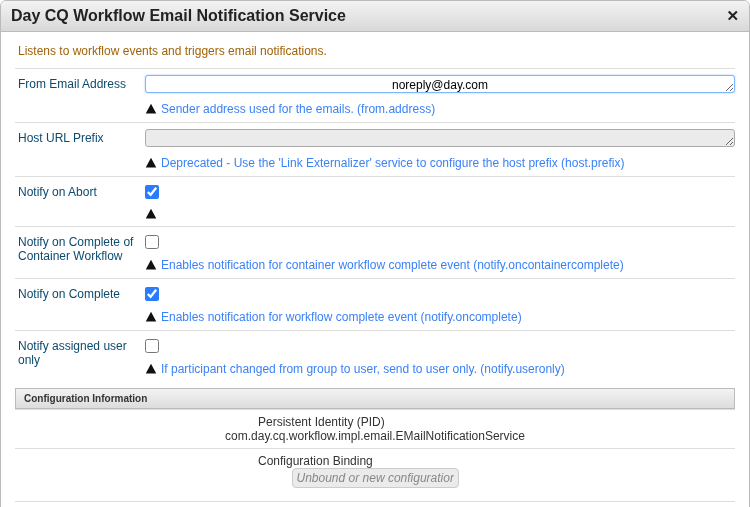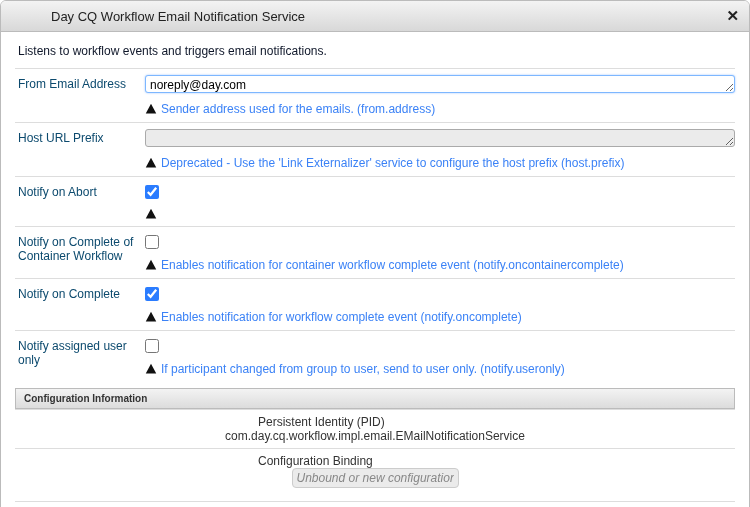--- a/index.html
+++ b/index.html
@@ -19,37 +19,36 @@
   }
   .titlebar {
     background: linear-gradient(#f3f3f3, #d8d8d8);
     border-bottom: 1px solid #bbb;
     padding: 6px 10px;
     display: flex;
     align-items: center;
     justify-content: space-between;
   }
   .titlebar-title {
-    font-weight: normal;
-    font-size: 13px;
+    font-weight: bold;
+    font-size: 16px;
     color: #222;
-    margin-left: 40px;
   }
   .close-x {
     font-weight: bold;
     font-size: 15px;
     cursor: pointer;
     color: #222;
   }
   .content {
     padding: 10px 14px 14px 14px;
   }
   .desc {
     margin: 2px 0 10px 3px;
-    color: #0f172a;
+    color: #a16207;
   }
   .form-row {
     display: flex;
     align-items: flex-start;
     padding: 6px 0;
     border-top: 1px solid #ddd;
   }
   .form-row:first-of-type {
     border-top: 1px solid #ddd;
   }
@@ -72,20 +71,21 @@
     border-radius: 3px;
     background: #fff;
     resize: both;
     min-height: 18px;
     height: 18px;
     overflow: hidden;
   }
   .text-input.selected {
     border: 1px solid #7db7ff;
     box-shadow: 0 0 2px rgba(80,150,255,0.6);
+    text-align: center;
   }
   .text-input.disabled {
     background: #ebebeb;
     color: #777;
   }
   .hint {
     margin-top: 6px;
     color: #3b82f6;
     display: flex;
     align-items: center;

